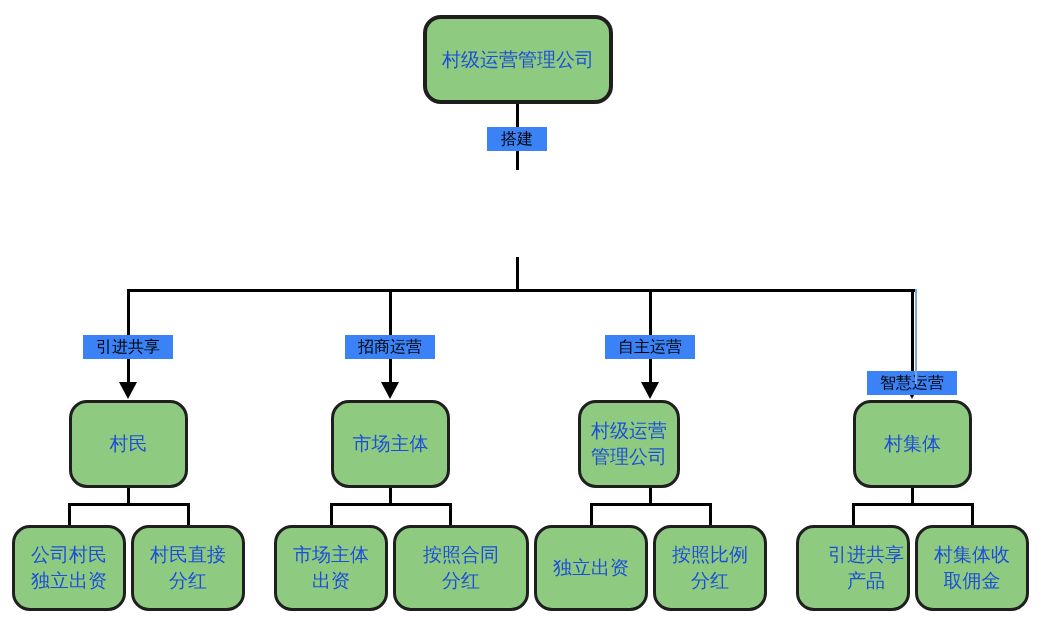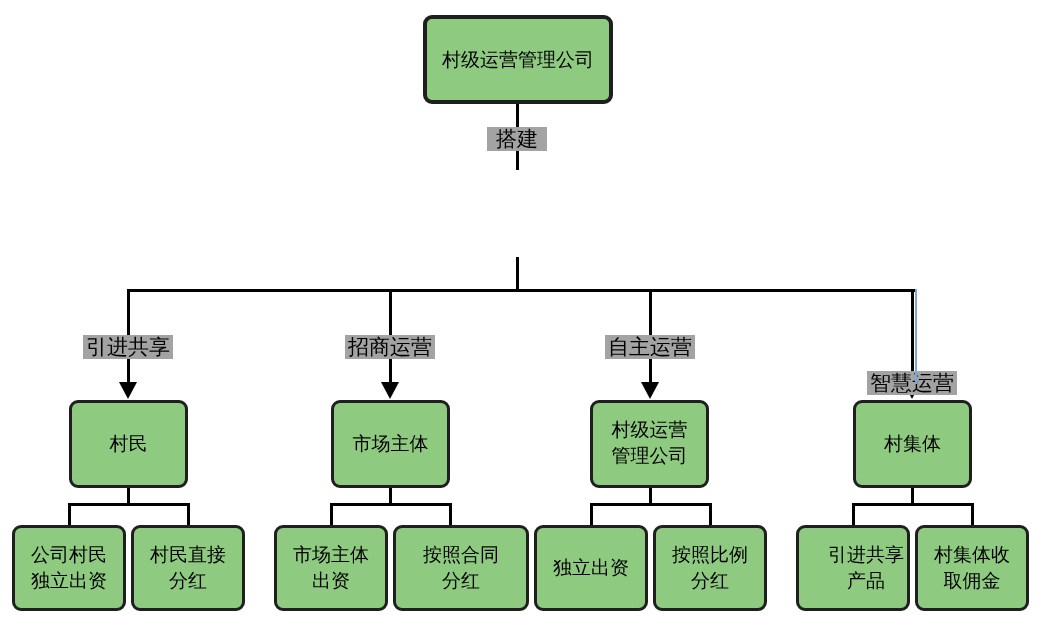--- a/index.html
+++ b/index.html
@@ -2,35 +2,35 @@
 <html><head>
 <meta charset="utf-8">
 <style>
   html,body{margin:0;padding:0;background:#ffffff;}
   #canvas{
     position:relative;width:1046px;height:628px;background:#ffffff;overflow:hidden;
     font-family:"Liberation Sans","DejaVu Sans",sans-serif;
   }
   .gbox{
     position:absolute;box-sizing:border-box;
-    background:#8ecb81;border:3px solid #1f1f1f;border-radius:9px;
-    color:#000000;display:flex;align-items:center;justify-content:center;
+    background:#8ecb81;border:3px solid #1f1f1f;border-radius:18px;
+    color:#1d4ed8;display:flex;align-items:center;justify-content:center;
     text-align:center;font-size:19px;line-height:26px;white-space:pre-line;
   }
   .vline{position:absolute;width:3px;background:#000000;}
   .hline{position:absolute;height:3px;background:#000000;}
   .blue-line{position:absolute;width:2px;background:#7aa7e0;z-index:3;}
   .arrow-down{
     position:absolute;width:0;height:0;
     border-left:9px solid transparent;border-right:9px solid transparent;
     border-top:17px solid #000000;
   }
   .edge-label{
-    position:absolute;background:#a3a3a3;color:#000000;
-    font-size:21px;line-height:24px;text-align:center;z-index:2;
+    position:absolute;background:#3b82f6;color:#000000;
+    font-size:16px;line-height:24px;text-align:center;z-index:2;
   }
 </style>
 </head>
 <body>
 
 <div id="canvas">
 
   <div class="vline" style="left:516px;top:104px;height:66px;"></div>
   <div class="edge-label" style="left:487px;top:127px;width:60px;">搭建</div>
 
@@ -72,21 +72,21 @@
   <div class="vline" style="left:910.5px;top:488px;height:17px;"></div>
   <div class="hline" style="left:851.5px;top:503px;width:122px;"></div>
   <div class="vline" style="left:851.5px;top:503px;height:22px;"></div>
   <div class="vline" style="left:970.5px;top:503px;height:22px;"></div>
 
   <div class="gbox" style="left:423px;top:15px;width:190px;height:89px;border-width:4px;">村级运营管理公司</div>
 
 
   <div class="gbox" style="left:69px;top:400px;width:119px;height:88px;">村民</div>
   <div class="gbox" style="left:331px;top:400px;width:119px;height:88px;">市场主体</div>
-  <div class="gbox" style="left:590px;top:400px;width:119px;height:88px;font-family:Liberation Mono, monospace;">村级运营
+  <div class="gbox" style="left:578px;top:400px;width:102px;height:88px;">村级运营
 管理公司</div>
   <div class="gbox" style="left:853px;top:400px;width:119px;height:88px;">村集体</div>
 
   <div class="gbox" style="left:12px;top:525px;width:114px;height:86px;">公司村民
 独立出资</div>
   <div class="gbox" style="left:131px;top:525px;width:114px;height:86px;">村民直接
 分红</div>
   <div class="gbox" style="left:274px;top:525px;width:114px;height:86px;">市场主体
 出资</div>
   <div class="gbox" style="left:393px;top:525px;width:136px;height:86px;">按照合同

